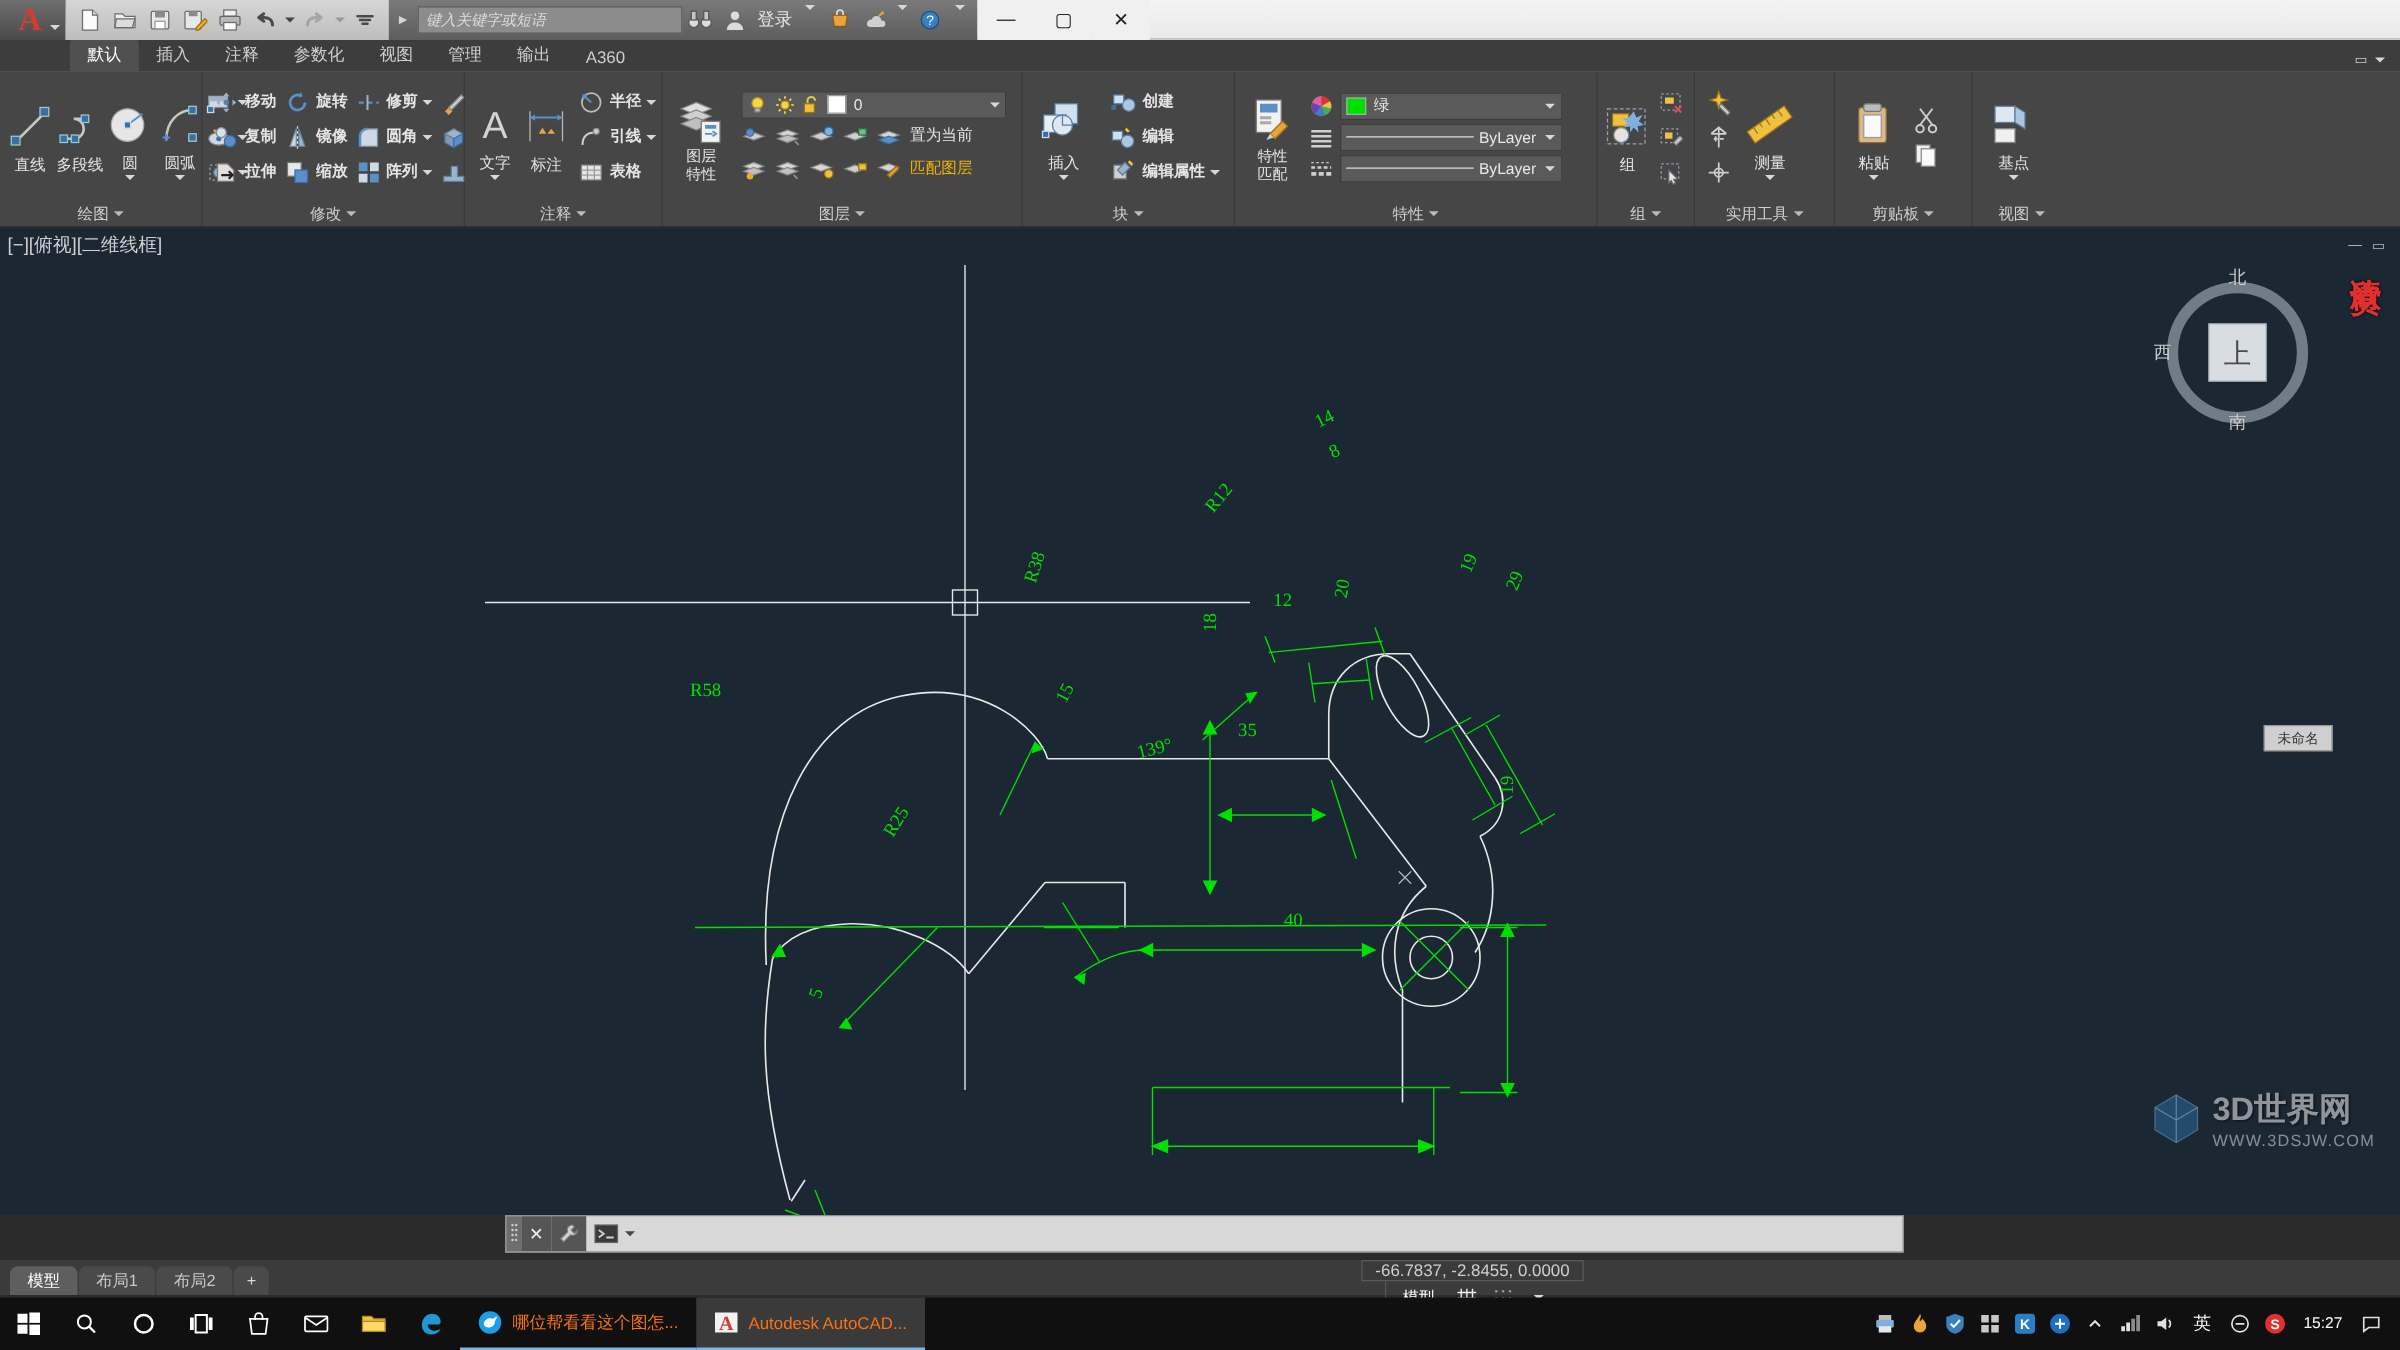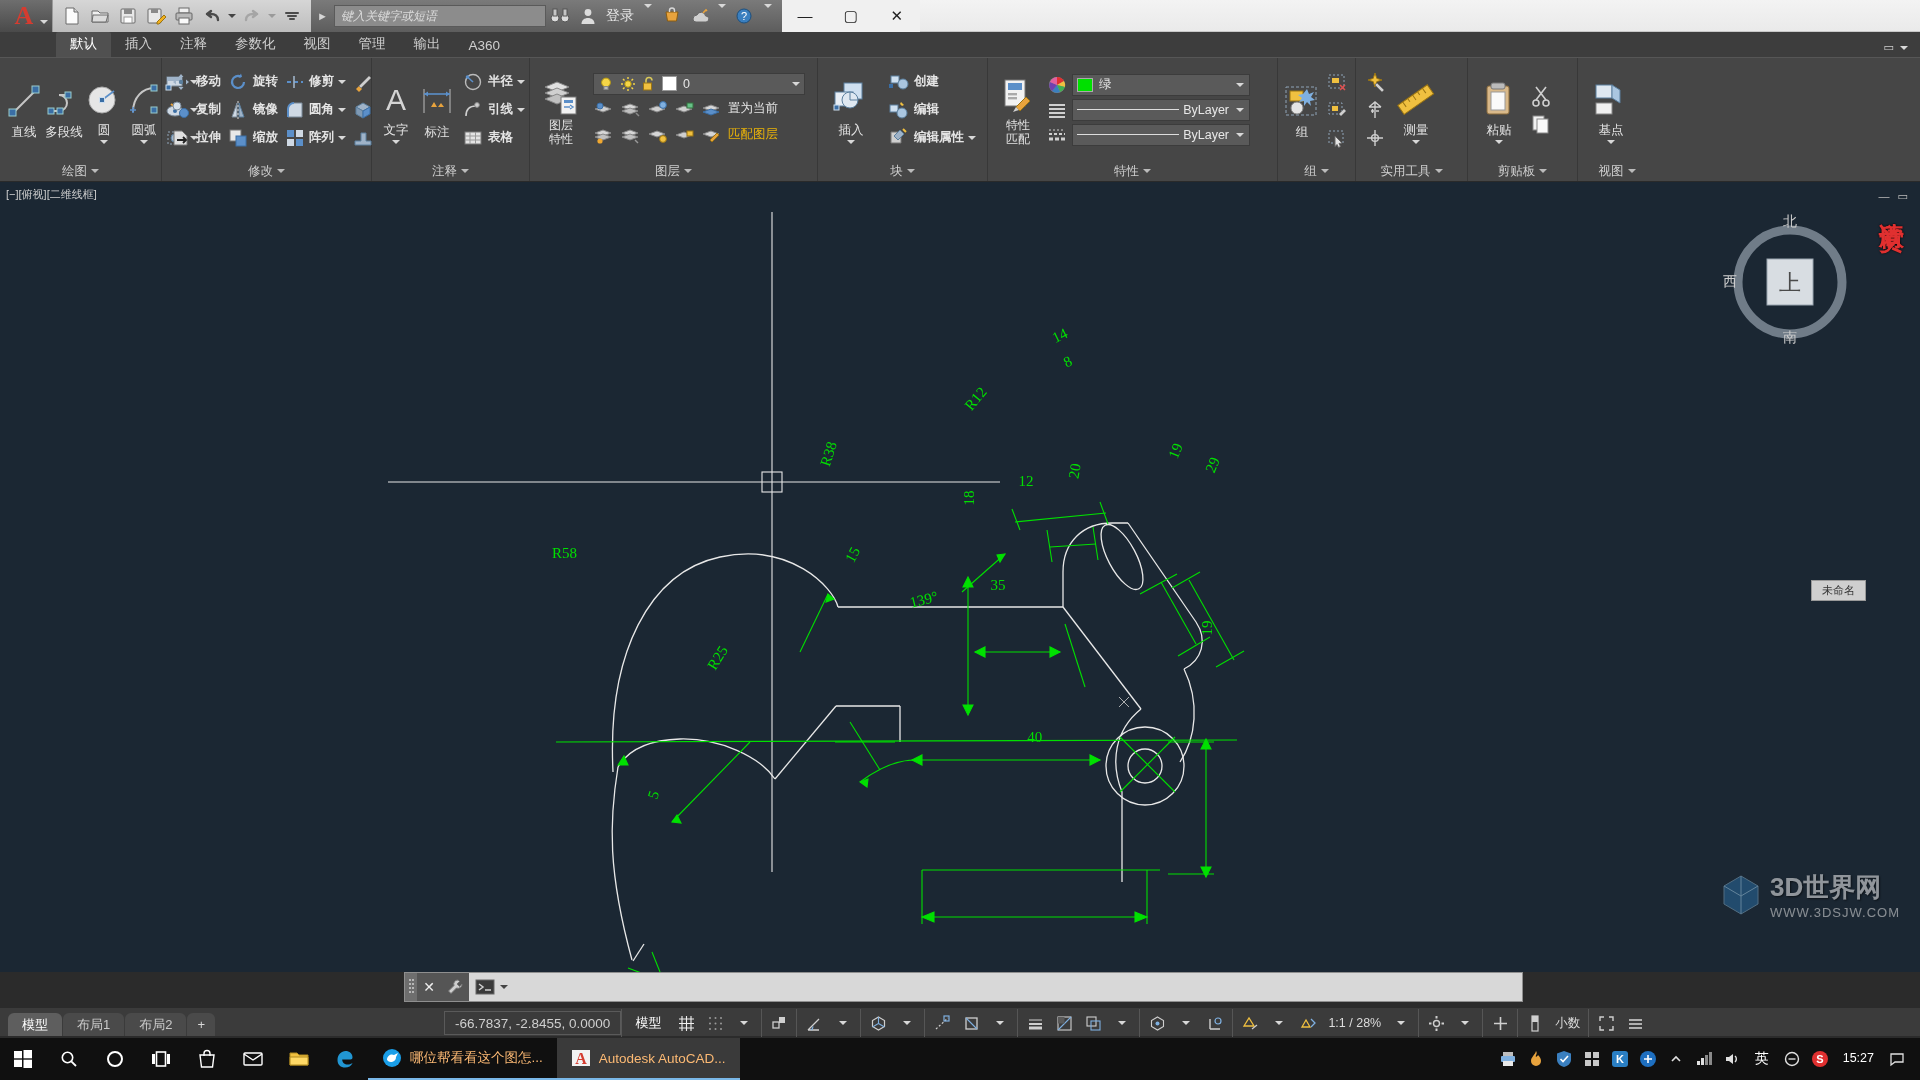--- a/index.html
+++ b/index.html
@@ -101,21 +101,21 @@
   .prop-combo .sw { width:16px;height:14px;background:#00e000;border:1px solid #aaa; margin-right:6px;}
   .prop-combo .ln { flex:1; height:1px; background:#ddd; margin-right:4px; }
   .prop-combo .txt { white-space:nowrap; }
   .prop-combo .cdown { position:absolute; right:5px; }
 
   
   .canvas {
     position:absolute; left:0; top:182px; width:1920px; height:790px;
     background:#1b2733; overflow:hidden;
   }
-  .vp-label { position:absolute; left:6px; top:5px; color:#cfcfcf; font-size:11px;}
+  .vp-label { position:absolute; left:6px; top:5px; color:#cfcfcf; font-size:15px;}
   .vp-min { position:absolute; right:12px; top:192px; display:flex; gap:8px; }
 
   
   .cmdline {
     position:absolute; left:404px; top:972px; width:1119px; height:30px;
     background:#d8d8d8; border:1px solid #8f8f8f; display:flex; align-items:center;
   }
   .cmd-grip { width:12px;height:28px; background:#6e6e6e; display:flex;align-items:center;justify-content:center;}
   .cmd-x { width:24px;height:28px;background:#555; color:#eee; display:flex;align-items:center;justify-content:center; font-size:14px;}
   .cmd-wr { width:28px;height:28px;background:#555; display:flex;align-items:center;justify-content:center;}
@@ -128,36 +128,36 @@
     display:flex; align-items:flex-end; padding-left:8px; gap:1px;
   }
   .mtab { height:23px; padding:0 14px; display:flex;align-items:center; font-size:13px;
      color:#c9c9c9; background:#4a4a4a; border-radius:6px 6px 0 0;}
   .mtab.active { background:#5e5e5e; color:#fff; }
   .mtab.plus { padding:0 10px; color:#d9d9d9;}
 
   .statusbar {
     position:absolute; left:0; top:1008px; width:1920px; height:30px;
     display:flex; align-items:center; justify-content:flex-end;
-    padding-right:8px; gap:0; pointer-events:none;
+    padding-right:8px; gap:0; pointer-events:none;flex-direction:column;
   }
   .sb-group { display:flex; align-items:center; height:28px; border-left:1px solid #565656; padding:0 5px; gap:5px;}
   .sb-item { display:flex; align-items:center; justify-content:center; height:26px; min-width:24px; padding:0 3px;
      color:#dcdcdc; font-size:12.5px; }
   .sb-coord { color:#cfcfcf; font-size:13.5px; padding:0 10px; border:1px solid #5a5a5a; height:24px; display:flex; align-items:center;}
   .sb-model { color:#fff; font-size:13px; padding:0 8px;}
 
   
   .taskbar {
     position:absolute; left:0; top:1038px; width:1920px; height:42px; background:#101010;
     display:flex; align-items:center;
   }
   .tb-left { display:flex; align-items:center; height:42px;}
   .tb-ico { width:46px;height:42px;display:flex;align-items:center;justify-content:center;}
-  .tb-task { height:42px; display:flex; align-items:center; gap:8px; padding:12px 14px; font-size:13.5px; color:#fdba74;
+  .tb-task { height:42px; display:flex; align-items:center; gap:8px; padding:12px 14px; font-size:13.5px; color:#f97316;
      max-width:250px; white-space:nowrap; overflow:hidden; border-bottom:2px solid transparent;justify-content:center;}
   .tb-task.active { background:#3a3a3a; border-bottom-color:#7ab8e8;}
   .tb-task.other { border-bottom-color:#7ab8e8;}
   .tb-right { margin-left:auto; display:flex; align-items:center; gap:2px; padding-right:10px;}
   .tr-ic { width:26px;height:42px;display:flex;align-items:center;justify-content:center;}
   .tb-clock { color:#fff; font-size:12.5px; text-align:center; line-height:1.25; padding:0 8px;}
 
   
   .viewcube { position:absolute; right:62px; top:28px; width:135px; height:135px; }
 

